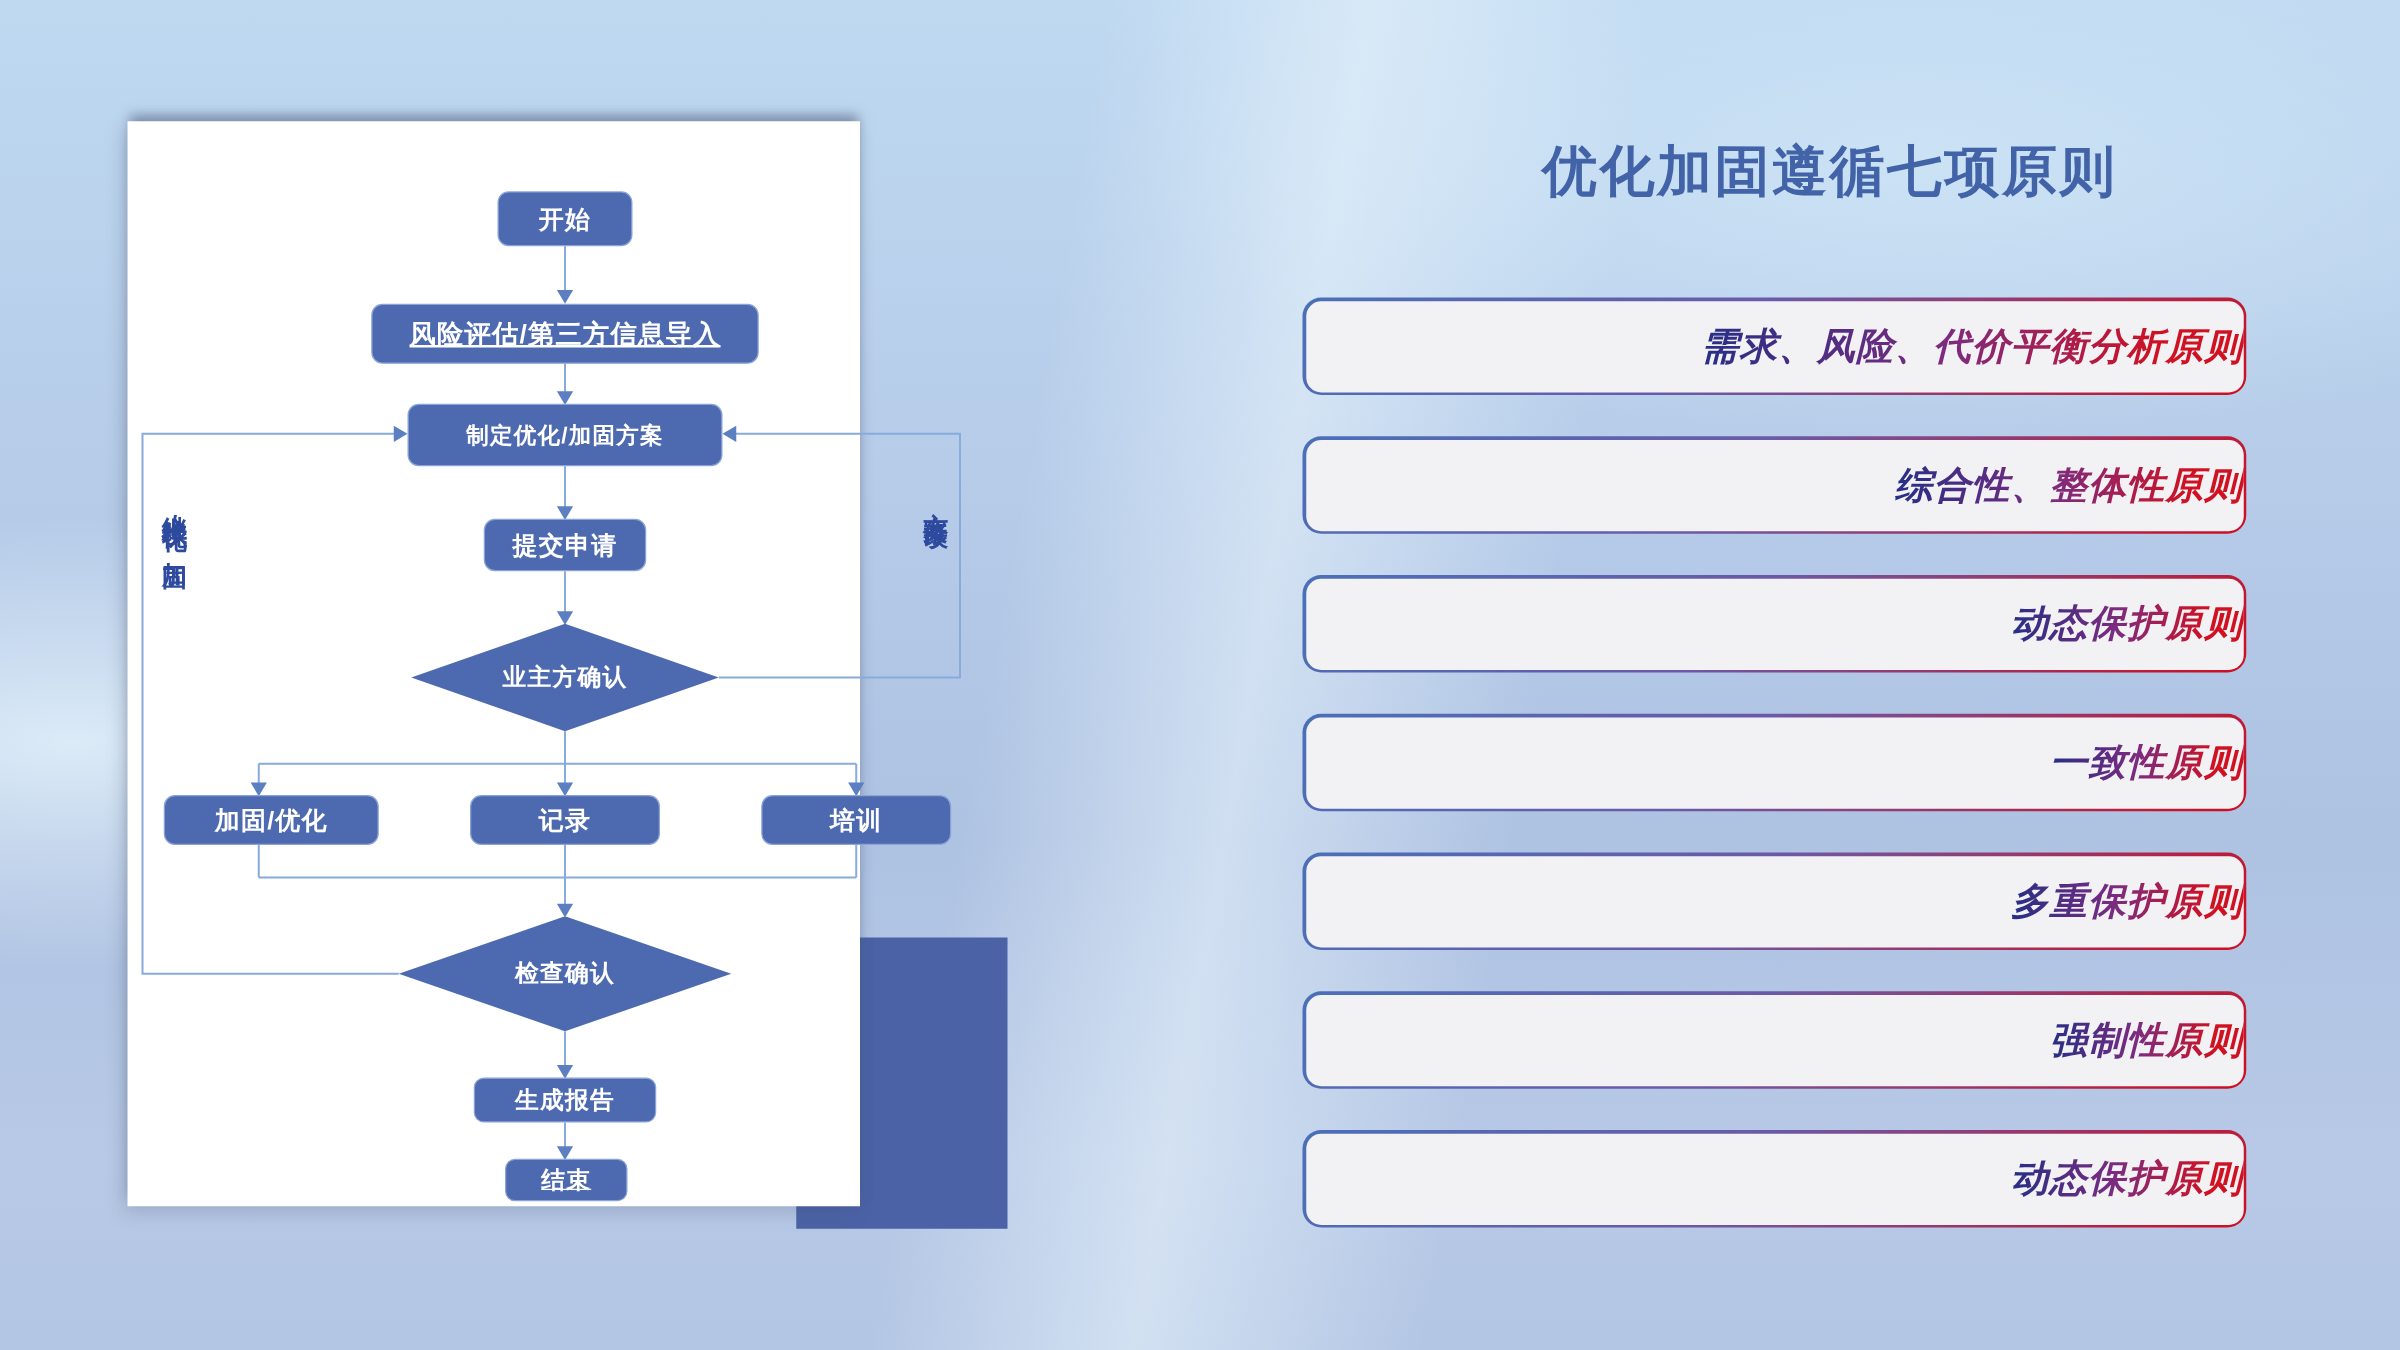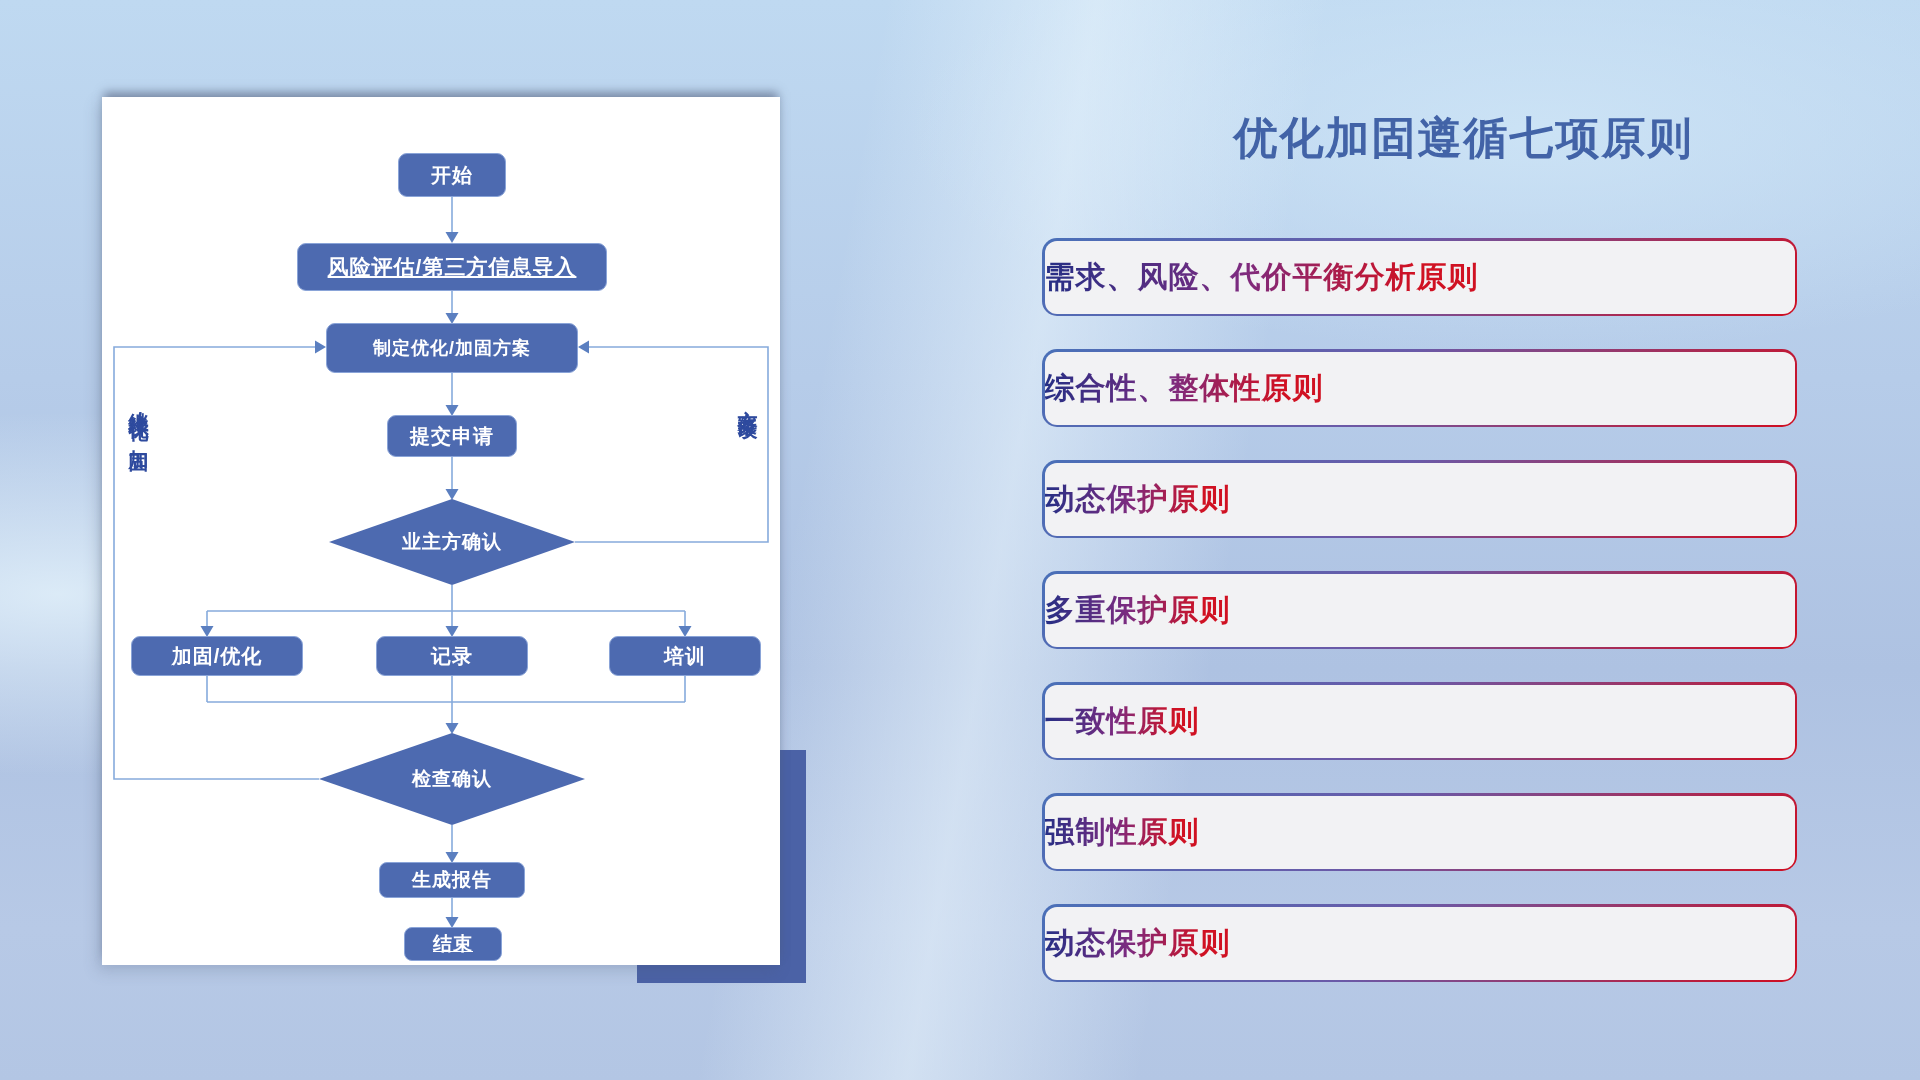--- a/index.html
+++ b/index.html
@@ -11,21 +11,21 @@
       radial-gradient(ellipse 700px 260px at 3% 55%, rgba(230,244,252,.8), rgba(230,244,252,0) 70%),
       radial-gradient(ellipse 900px 320px at 80% 12%, rgba(205,228,246,.9), rgba(205,228,246,0) 70%),
       linear-gradient(180deg,#bfd9f1 0%,#b6cce9 35%,#aec2e2 62%,#b7c9e6 86%,#b3c6e4 100%);
   }
   
   .accent-rect{
     position:absolute;left:637px;top:750px;width:169px;height:233px;
     background:#4b62a6;z-index:1;
   }
   .card{
-    position:absolute;left:102px;top:97px;width:678px;height:868px;
+    position:absolute;left:102px;top:97px;width:586px;height:868px;
     background:#ffffff;z-index:2;
     box-shadow:0 -7px 9px -2px rgba(75,85,115,.55), -4px 6px 14px rgba(75,85,115,.22);
   }
   .node{
     position:absolute;display:flex;align-items:center;justify-content:center;
     background:#4d6ab0;border:1px solid #8aa4d8;border-radius:9px;
     color:#fff;font-weight:bold;font-size:20px;letter-spacing:1px;
     box-sizing:border-box;white-space:nowrap;
   }
   .node.small{font-size:19px;border-radius:8px;}
@@ -49,21 +49,21 @@
   }
   .panel{position:absolute;left:1042px;top:238px;width:755px;z-index:2;}
   .principle{
     width:755px;height:78px;border-radius:15px;margin-bottom:33px;
     background:linear-gradient(135deg,#4a70b8 0%,#6a5aa8 45%,#d00d20 100%);
     padding:0;box-sizing:border-box;position:relative;
   }
   .principle .inner{
     position:absolute;left:2.5px;top:2.5px;right:2.5px;bottom:2.5px;
     background:#f2f2f4;border-radius:12px;
-    display:flex;align-items:center;justify-content:flex-start;
+    display:flex;align-items:center;justify-content:flex-end;font-style:italic;
   }
   .principle .txt{
     font-size:30px;font-weight:bold;letter-spacing:1px;white-space:nowrap;
     background:linear-gradient(90deg,#262f85 0%,#7c2b80 45%,#d01122 85%);
     -webkit-background-clip:text;background-clip:text;
     color:transparent;
   }
 </style>
 </head>
 <body>
@@ -141,26 +141,26 @@
         <span class="txt">综合性、整体性原则</span>
       </div>
   </div>
   <div class="principle">
     <div class="inner">
         <span class="txt">动态保护原则</span>
       </div>
   </div>
   <div class="principle">
     <div class="inner">
-        <span class="txt">多重保护原则</span>
+        <span class="txt">一致性原则</span>
       </div>
   </div>
   <div class="principle">
     <div class="inner">
-        <span class="txt">一致性原则</span>
+        <span class="txt">多重保护原则</span>
       </div>
   </div>
   <div class="principle">
     <div class="inner">
         <span class="txt">强制性原则</span>
       </div>
   </div>
   <div class="principle">
     <div class="inner">
         <span class="txt">动态保护原则</span>

